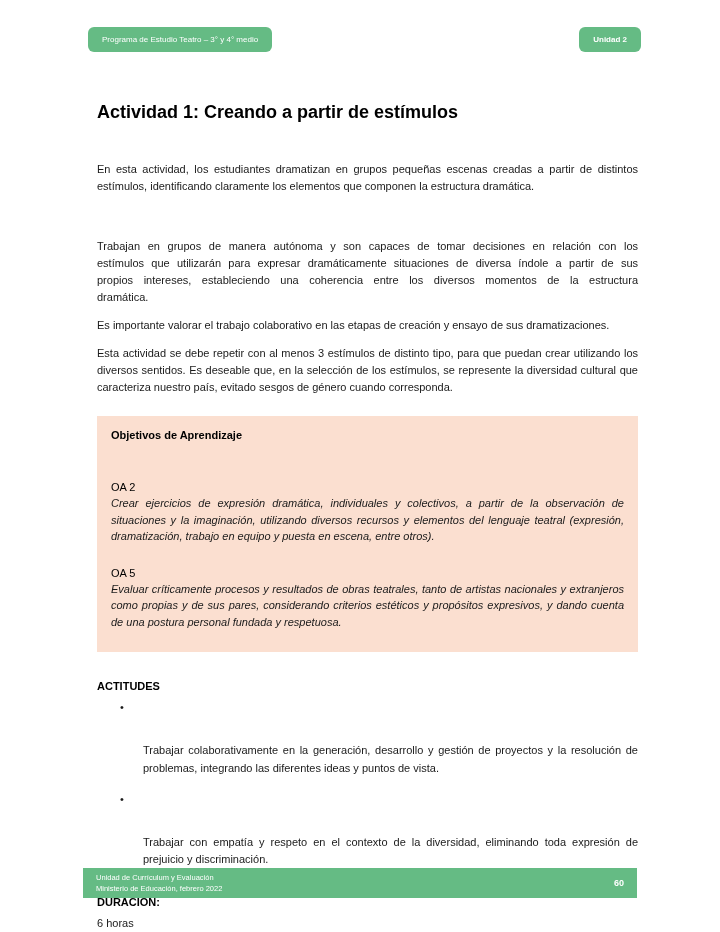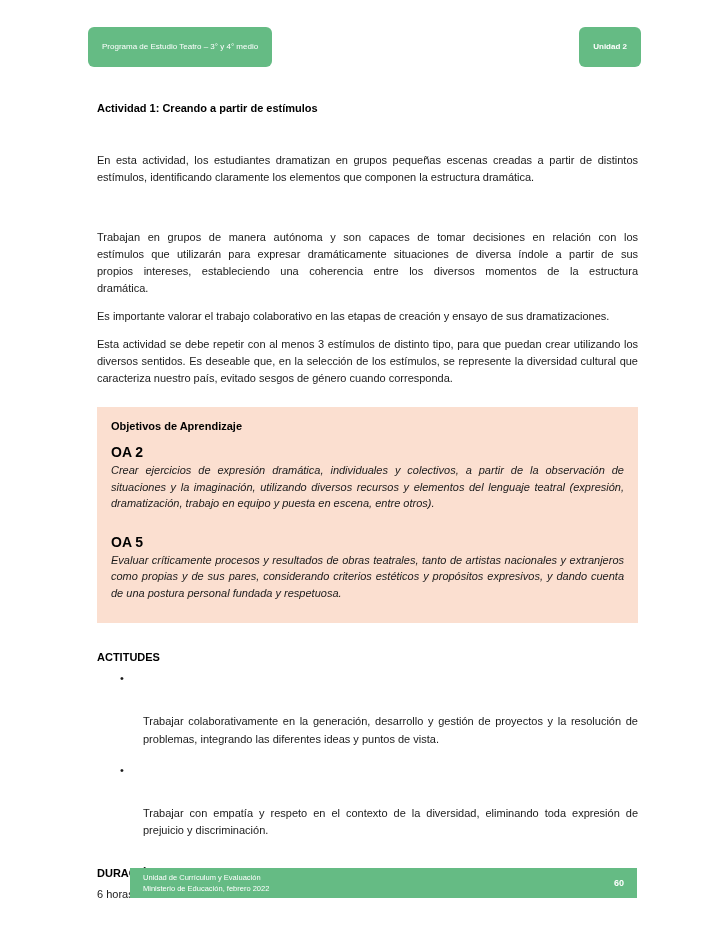--- a/index.html
+++ b/index.html
@@ -10,57 +10,57 @@
     margin:0 auto;
     background:#ffffff;
     font-family:"Liberation Sans", sans-serif;
     color:#1a1a1a;
     overflow:hidden;
   }
   .badge {
     position:absolute; top:27px;
     background:#65bb84; color:#ffffff;
     font-size:8px; line-height:1;
-    height:40px; border-radius:6px;
+    height:25px; border-radius:6px;
     display:flex; align-items:center; justify-content:center;
     padding:0 14px;
   }
   .badge-left { left:88px; }
   .badge-right { right:79px; font-weight:bold; }
   .content {
     position:absolute; left:97px; right:82px; top:102px;
   }
   .doc-title {
-    font-size:11px; font-weight:bold; color:#000;
+    font-size:18px; font-weight:bold; color:#000;
     margin-bottom:38px;
   }
   .section-heading {
     font-size:11px; font-weight:bold; color:#000;
     margin-bottom:7px;
   }
   .body-par {
     font-size:11px; line-height:1.55;
     text-align:justify;
     margin-bottom:11px;
     color:#1a1a1a;
   }
   .body-par.spread { word-spacing:2.5px;margin-top:43px; }
   .oa-box {
     background:#fbdfd0;
     margin-top:20px; margin-bottom:28px;
     padding:13px 14px 22px 14px;
   }
   .oa-box .box-heading {
     font-size:11px; font-weight:bold; color:#000;
-    margin-bottom:12px;
+    margin-bottom:40px;
   }
   .oa-item { margin-bottom:22px; }
   .oa-item:last-child { margin-bottom:0; }
   .oa-label {
-    font-size:14px; font-weight:bold; color:#000;
+    font-size:11px; font-weight:normal; color:#000;
     margin-bottom:2px;
   }
   .oa-text {
     font-size:11px; line-height:1.5;
     text-align:justify; color:#1a1a1a;font-style:italic;
   }
   .bullet-row {
     display:flex; align-items:flex-start;
     margin:0 0 14px 23px;
   }
@@ -72,21 +72,20 @@
     flex:1; font-size:11px; line-height:1.55;
     text-align:justify; color:#1a1a1a;margin-top:43px;
   }
   .duracion-block { margin-top:28px; }
   .duracion-text { font-size:11px; line-height:1.5; margin-top:4px; }
   .footer-bar {
     position:absolute; left:83px; right:83px; bottom:34px;
     height:30px; background:#65bb84; color:#ffffff;
     display:flex; align-items:center; justify-content:space-between;
     padding:0 13px;
-    margin-left:47px;
   }
   .footer-lines { font-size:7.5px; line-height:1.5; }
   .footer-page { font-size:9px; font-weight:bold; }
 </style>
 </head>
 <body>
 
 <div class="page">
 
   <div class="badge badge-left">Programa de Estudio Teatro – 3° y 4° medio</div>

